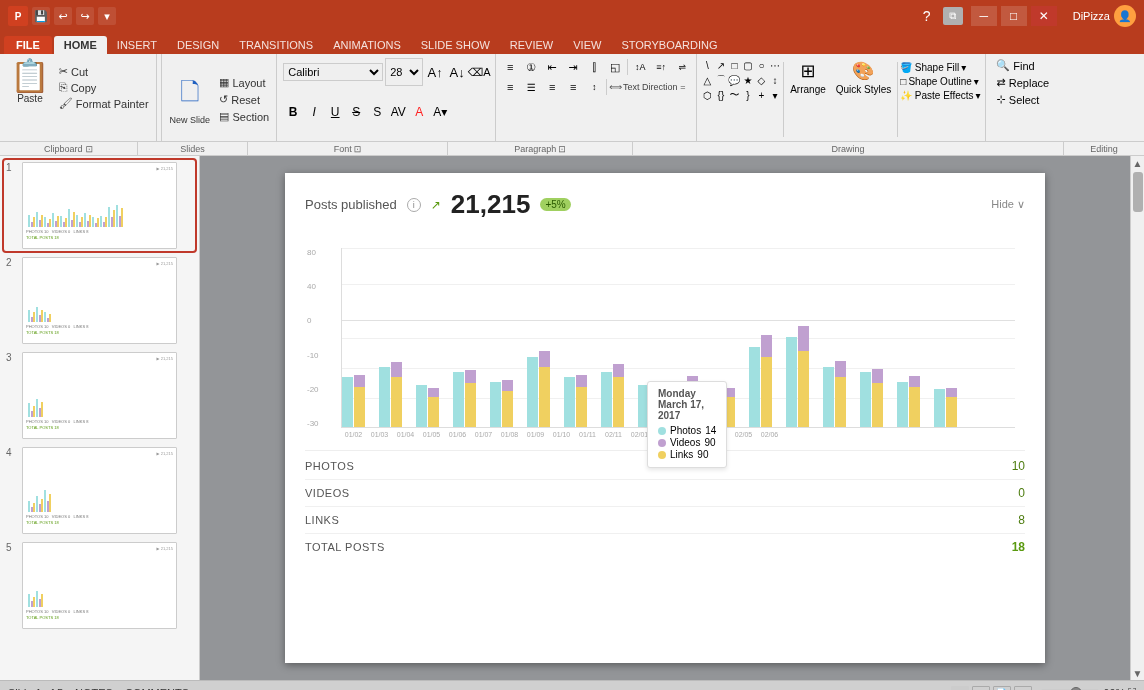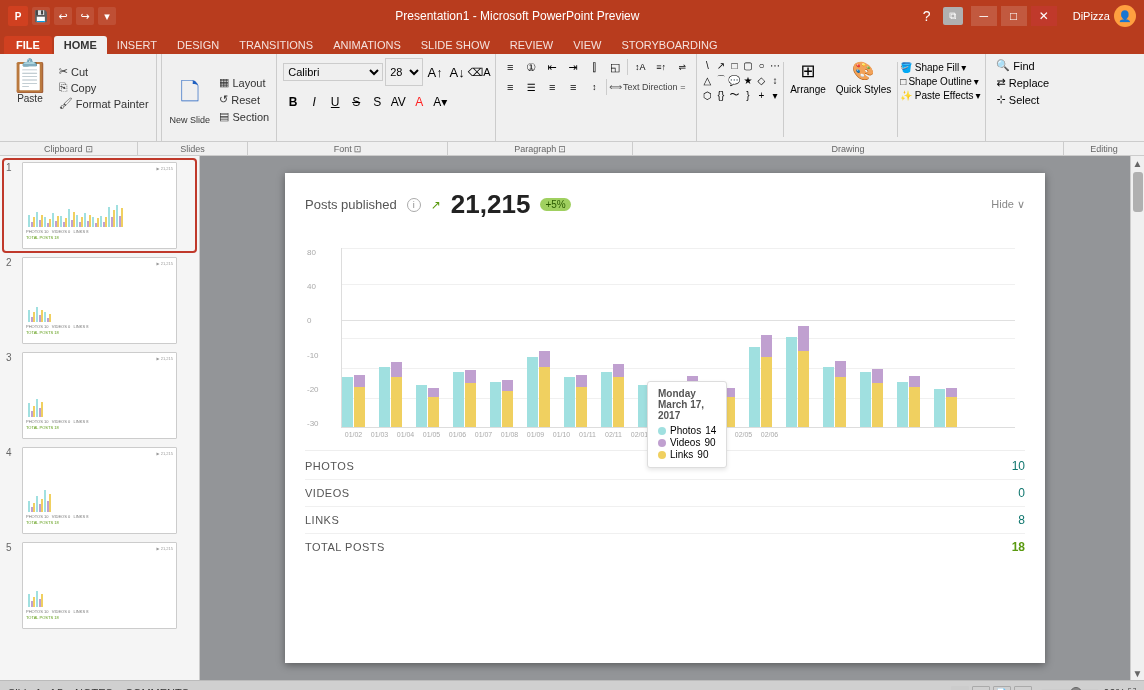--- a/index.html
+++ b/index.html
@@ -178,21 +178,21 @@
       background: #a0d060;
       color: #2a5a00;
       font-size: 10px;
       padding: 1px 5px;
       border-radius: 8px;
     }
     .chart-hide { font-size: 11px; color: #888; cursor: pointer; margin-left: auto; }
     .chart-stats { display: flex; flex-direction: column; gap: 6px; margin-top: 12px; border-top: 1px solid #eee; padding-top: 8px; }
     .stat-row { display: flex; align-items: center; justify-content: space-between; font-size: 12px; }
     .stat-label { color: #555; letter-spacing: 0.5px; font-size: 11px; }
-    .stat-value { color: #0f766e; font-weight: 500; }
+    .stat-value { color: #4d7c0f; font-weight: 500; }
     .stat-value.green { color: #5a9a10; font-weight: bold; }
     .stat-divider { height: 1px; background: #f0f0f0; }
 
     
     .chart-tooltip {
       position: absolute;
       background: white;
       border: 1px solid #ddd;
       border-radius: 3px;
       padding: 6px 10px;
@@ -219,21 +219,20 @@
 <body>
 
 <div class="title-bar">
   <div class="title-bar-left">
     <div class="title-bar-icon">P</div>
     <div class="qat-btn">💾</div>
     <div class="qat-btn">↩</div>
     <div class="qat-btn">↪</div>
     <div class="qat-btn">▾</div>
   </div>
-  <div class="title-bar-center">Presentation1 - Microsoft PowerPoint Preview</div>
   <div class="title-bar-right">
     <div class="tb-btn">?</div>
     <div style="width:20px;height:18px;background:#b0b0b0;border-radius:2px;display:flex;align-items:center;justify-content:center;font-size:10px;color:white;">⧉</div>
     <div class="window-controls">
       <div class="win-btn">─</div>
       <div class="win-btn">□</div>
       <div class="win-btn">✕</div>
     </div>
     <div style="display:flex;align-items:center;gap:4px;margin-left:8px;">
       <span style="font-size:11px;color:white;">DiPizza</span>
@@ -295,21 +294,21 @@
         <span>↺</span>
         <span>Reset</span>
       </div>
       <div class="mini-btn">
         <span>▤</span>
         <span>Section</span>
       </div>
     </div>
   </div>
 
-  <div style="display:flex;flex-direction:column;padding:4px 6px 0;border-right:1px solid #ccc;gap:6px;min-width:200px;">
+  <div style="display:flex;flex-direction:column;padding:4px 6px 0;border-right:1px solid #ccc;gap:16px;min-width:200px;">
     <div style="display:flex;align-items:center;gap:2px;">
       <select style="height:18px;font-size:11px;border:1px solid #ccc;min-width:100px;">
         <option>Calibri</option>
       </select>
       <select style="height:28px;font-size:11px;border:1px solid #ccc;width:38px;">
         <option>28</option>
       </select>
       <div class="font-btn" style="font-size:13px;">A↑</div>
       <div class="font-btn" style="font-size:13px;">A↓</div>
       <div class="font-btn" style="font-size:11px;">⌫A</div>

